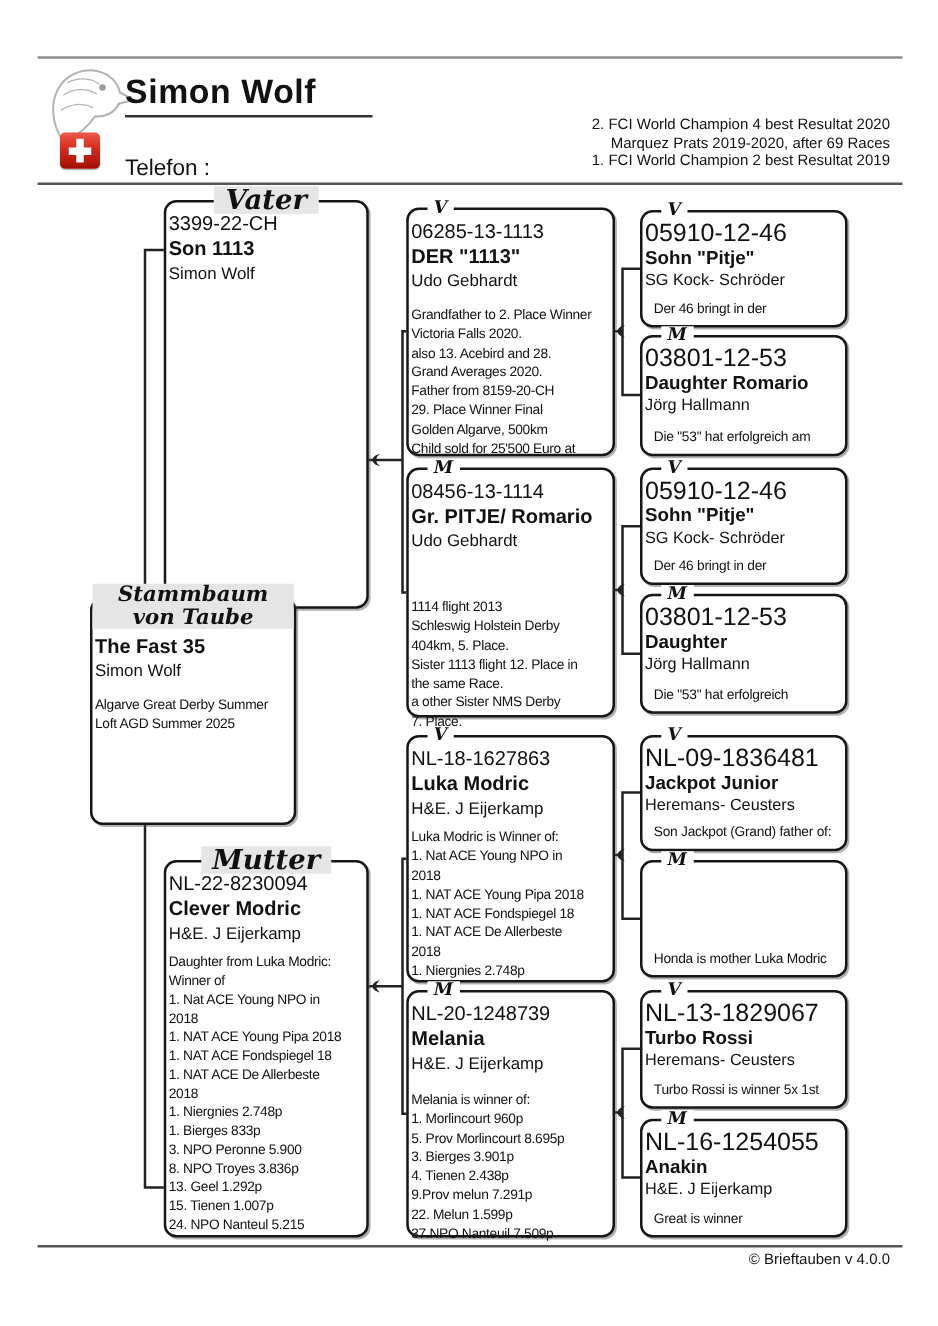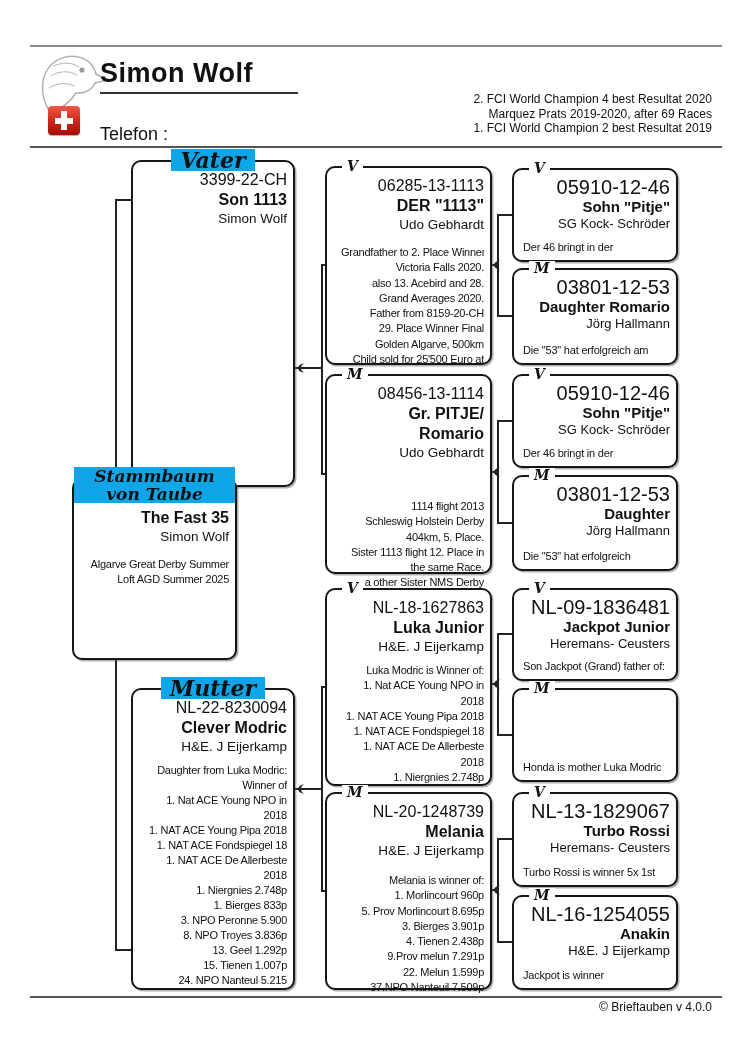--- a/index.html
+++ b/index.html
@@ -14,26 +14,26 @@
   #achievements{position:absolute;right:38px;top:92px;text-align:right;font-size:12px;line-height:14.5px;}
   
   #flag{position:absolute;left:48px;top:106px;width:32px;height:29px;border-radius:4px;
         background:linear-gradient(180deg,#ef5a49 0%,#d52b1e 45%,#a30e04 100%);box-shadow:0 1px 1px rgba(0,0,0,.35);}
   #flag .cv{position:absolute;left:13px;top:5px;width:6px;height:19px;background:#fff;}
   #flag .ch{position:absolute;left:7px;top:11.5px;width:18px;height:6px;background:#fff;}
   
   .box{position:absolute;box-sizing:border-box;background:#fff;border:2px solid #161616;
        border-radius:10px;box-shadow:1.5px 1.5px 0 rgba(80,80,80,.45);}
   .box-title{position:absolute;top:-13px;left:0;width:100%;text-align:center;pointer-events:none;}
-  .box-title span{display:inline-block;background:#0ea5e9;padding:0 9px;
+  .box-title span{display:inline-block;background:#e5e5e5;padding:0 9px;
        font-family:"DejaVu Serif",serif;font-weight:bold;font-style:italic;font-size:22px;line-height:22px;}
   .box-title.small span{font-size:17px;line-height:18px;}
   .sex{position:absolute;top:-9px;left:15px;background:#fff;padding:0 5px;
        font-family:"DejaVu Serif",serif;font-weight:bold;font-style:italic;font-size:14px;line-height:14px;}
-  .inner{padding:8px 6px 0 14px;text-align:right;}
+  .inner{padding:8px 6px 0 2px;}
   .ring{font-size:16px;line-height:20px;}
   .name{font-size:16px;line-height:20px;font-weight:bold;}
   .owner{font-size:13.5px;line-height:17px;}
   .notes{font-size:11px;line-height:15.3px;letter-spacing:-0.25px;margin-top:12px;white-space:pre;overflow:hidden;}
   .g3 .ring{font-size:20px;line-height:19px;}
   .g3 .name{font-size:15px;line-height:19px;}
   .g3 .owner{font-size:13px;line-height:16px;}
   .note-bottom{position:absolute;left:9px;right:4px;bottom:7px;font-size:11px;letter-spacing:-0.2px;white-space:pre;overflow:hidden;}
   #connectors{position:absolute;left:0;top:0;pointer-events:none;}
   #footer-credit{position:absolute;right:38px;top:1000px;font-size:12px;}
@@ -173,21 +173,21 @@
 the same Race.
 a other Sister NMS Derby
 7. Place.</div>
     </div>
   </div>
 
   <div class="box" style="left:325px;top:588px;width:167px;height:198px;">
     <div class="sex">V</div>
     <div class="inner">
       <div class="ring">NL-18-1627863</div>
-      <div class="name">Luka Junior</div>
+      <div class="name">Luka Modric</div>
       <div class="owner">H&amp;E. J Eijerkamp</div>
       <div class="notes" style="margin-top:8px;">Luka Modric is Winner of:
 1. Nat ACE Young NPO in
 2018
 1. NAT ACE Young Pipa 2018
 1. NAT ACE Fondspiegel 18
 1. NAT ACE De Allerbeste
 2018
 1. Niergnies 2.748p</div>
     </div>
@@ -275,19 +275,19 @@
     <div class="note-bottom">Turbo Rossi is winner 5x 1st</div>
   </div>
 
   <div class="box g3" style="left:512px;top:895px;width:166px;height:95px;">
     <div class="sex">M</div>
     <div class="inner">
       <div class="ring">NL-16-1254055</div>
       <div class="name">Anakin</div>
       <div class="owner">H&amp;E. J Eijerkamp</div>
     </div>
-    <div class="note-bottom">Jackpot is winner</div>
+    <div class="note-bottom">Great is winner</div>
   </div>
 
   <div class="hr dark" style="left:30px;top:996px;width:692px;"></div>
   <div id="footer-credit">© Brieftauben v 4.0.0</div>
 
 </div>
 
 </body></html>

